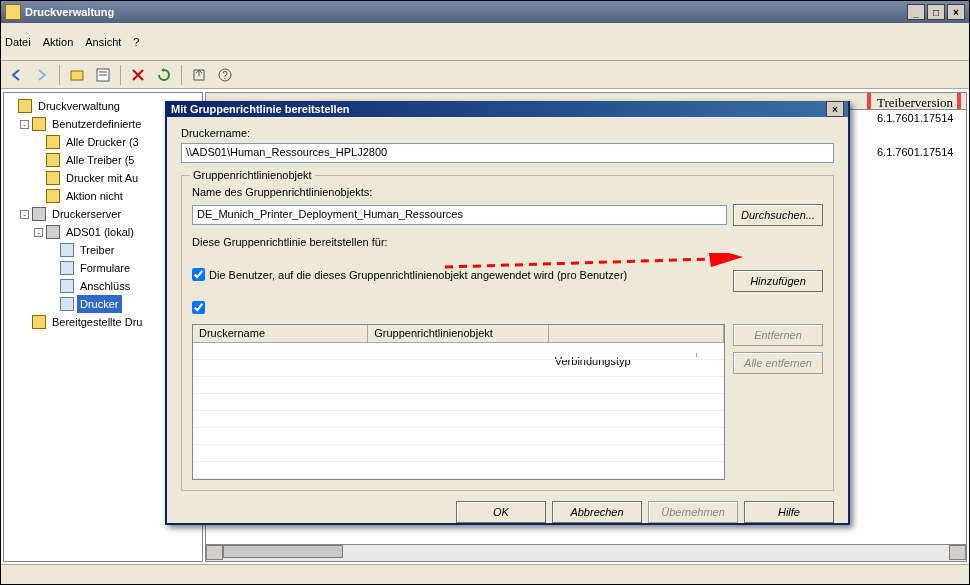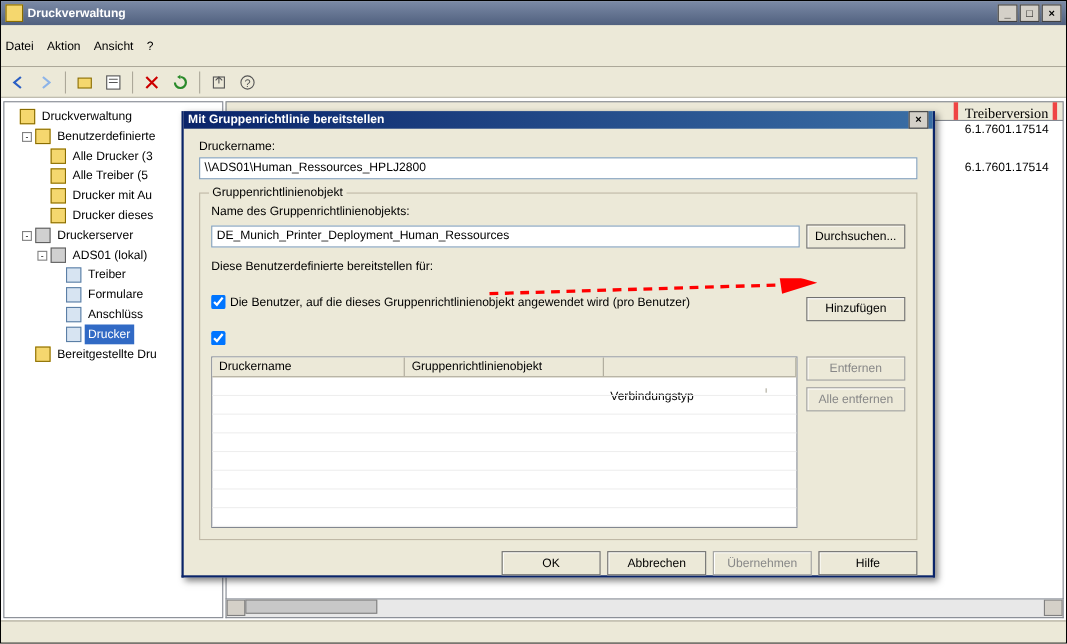--- a/index.html
+++ b/index.html
@@ -174,20 +174,21 @@
   .gb-field {
     flex:1; height:20px; border:1px solid #7f9db9; background:#fff; padding:2px 4px;
   }
   .btn {
     width:90px; height:22px;
     background:#ece9d8;
     border:1px solid #707070;
     box-shadow:inset 1px 1px 0 #fff;
     cursor:pointer;
     font-size:11px;
+    font-style:italic;
   }
   .btn.disabled { color:#888; border-color:#a0a0a0; cursor:default;}
   .cbx { display:flex; align-items:center; gap:4px; margin-top:20px;}
   .cbx input { margin:0; }
   .gp-table {
     margin-top:10px; flex:1;
     display:flex; gap:8px;
   }
   .gp-grid {
     flex:1; display:flex; flex-direction:column;
@@ -307,21 +308,21 @@
                   <span class="lbl">Alle Treiber (5</span>
                 </li>
               <li>
                   <span class="noicon"></span>
                   <span class="ico folder"></span>
                   <span class="lbl">Drucker mit Au</span>
                 </li>
               <li>
                   <span class="noicon"></span>
                   <span class="ico folder"></span>
-                  <span class="lbl">Drucker dieses</span>
+                  <span class="lbl">Aktion nicht</span>
                 </li>
             </ul>
             <li>
                 <span class="tgl">-</span>
                 <span class="ico srv"></span>
                 <span class="lbl">Druckerserver</span>
               </li>
             <ul>
               <li>
                   <span class="tgl">-</span>
@@ -401,21 +402,21 @@
 
     <div class="groupbox">
       <div class="gb-title">Gruppenrichtlinienobjekt</div>
 
       <div>Name des Gruppenrichtlinienobjekts:</div>
       <div class="gb-row">
         <div class="gb-field">DE_Munich_Printer_Deployment_Human_Ressources</div>
         <button class="btn">Durchsuchen...</button>
       </div>
 
-      <div style="margin-top:10px;">Diese Benutzerdefinierte bereitstellen für:</div>
+      <div style="margin-top:10px;">Diese Gruppenrichtlinie bereitstellen für:</div>
 
       <div style="display:flex; gap:8px;">
         <div style="flex:1;">
           <div class="cbx">
             <input type="checkbox" checked="" style="">
             <span>Die Benutzer, auf die dieses Gruppenrichtlinienobjekt angewendet wird (pro Benutzer)</span>
           </div>
           <div class="cbx">
             <input type="checkbox" checked="" style="">
           </div>

